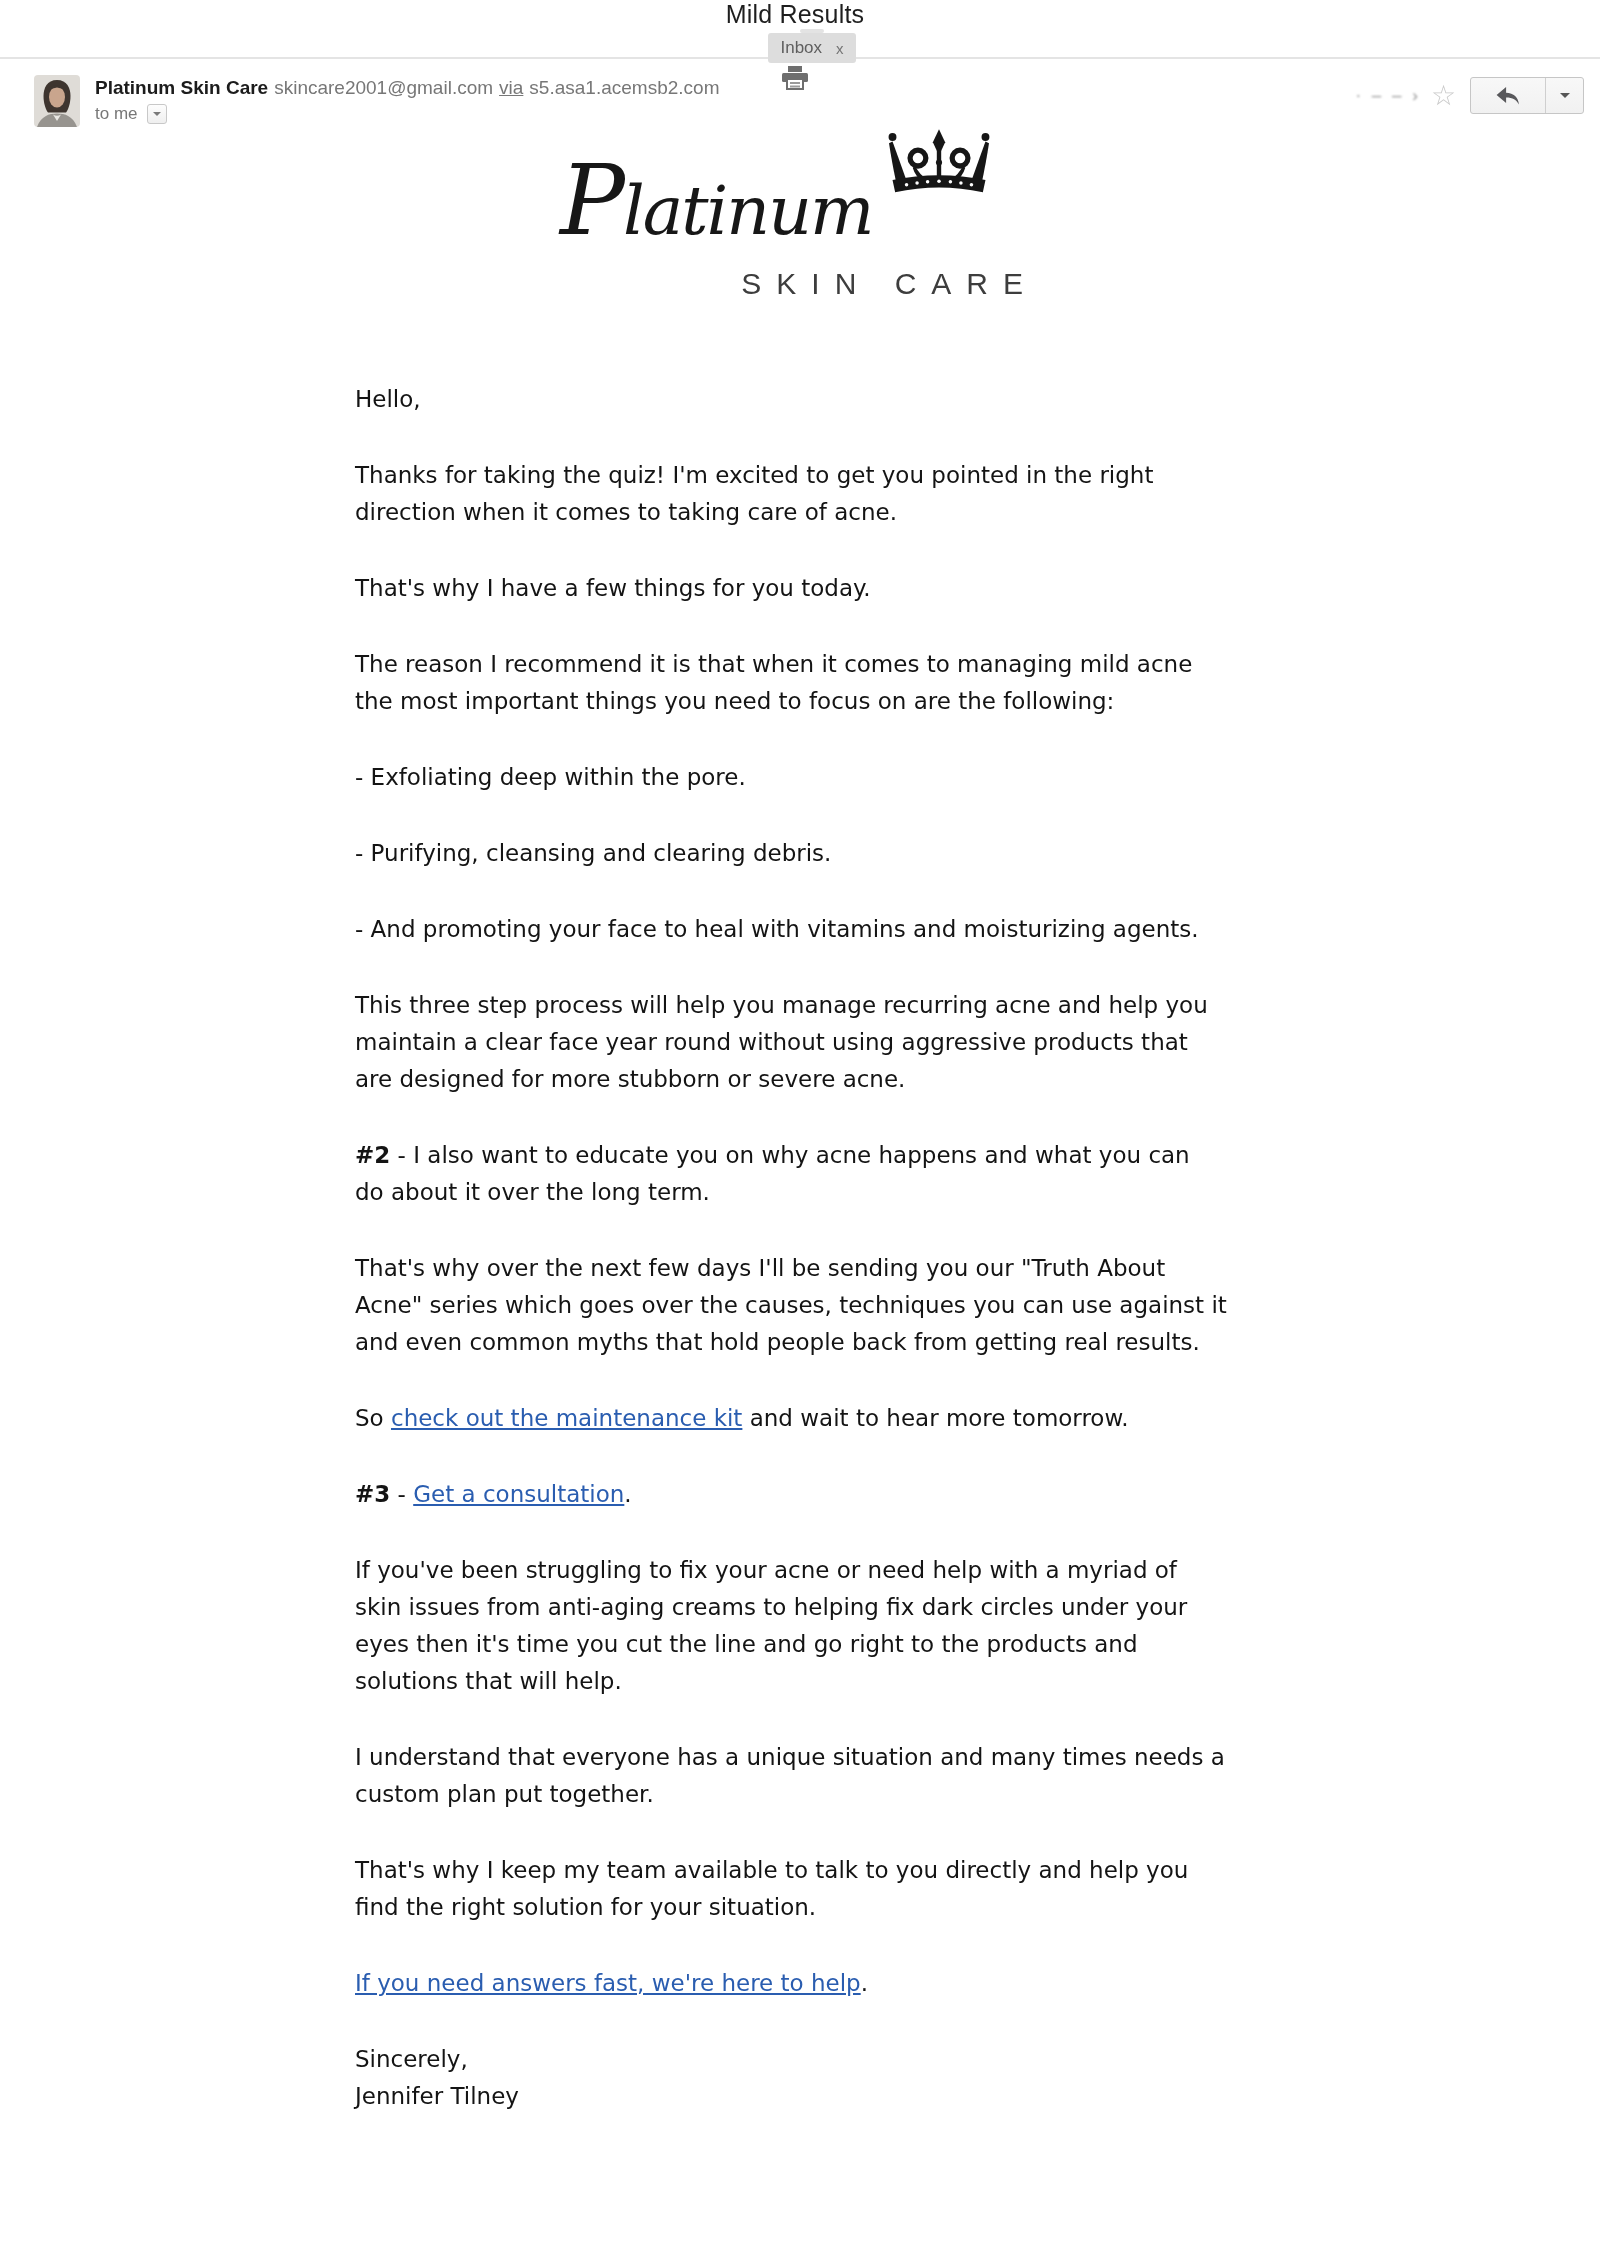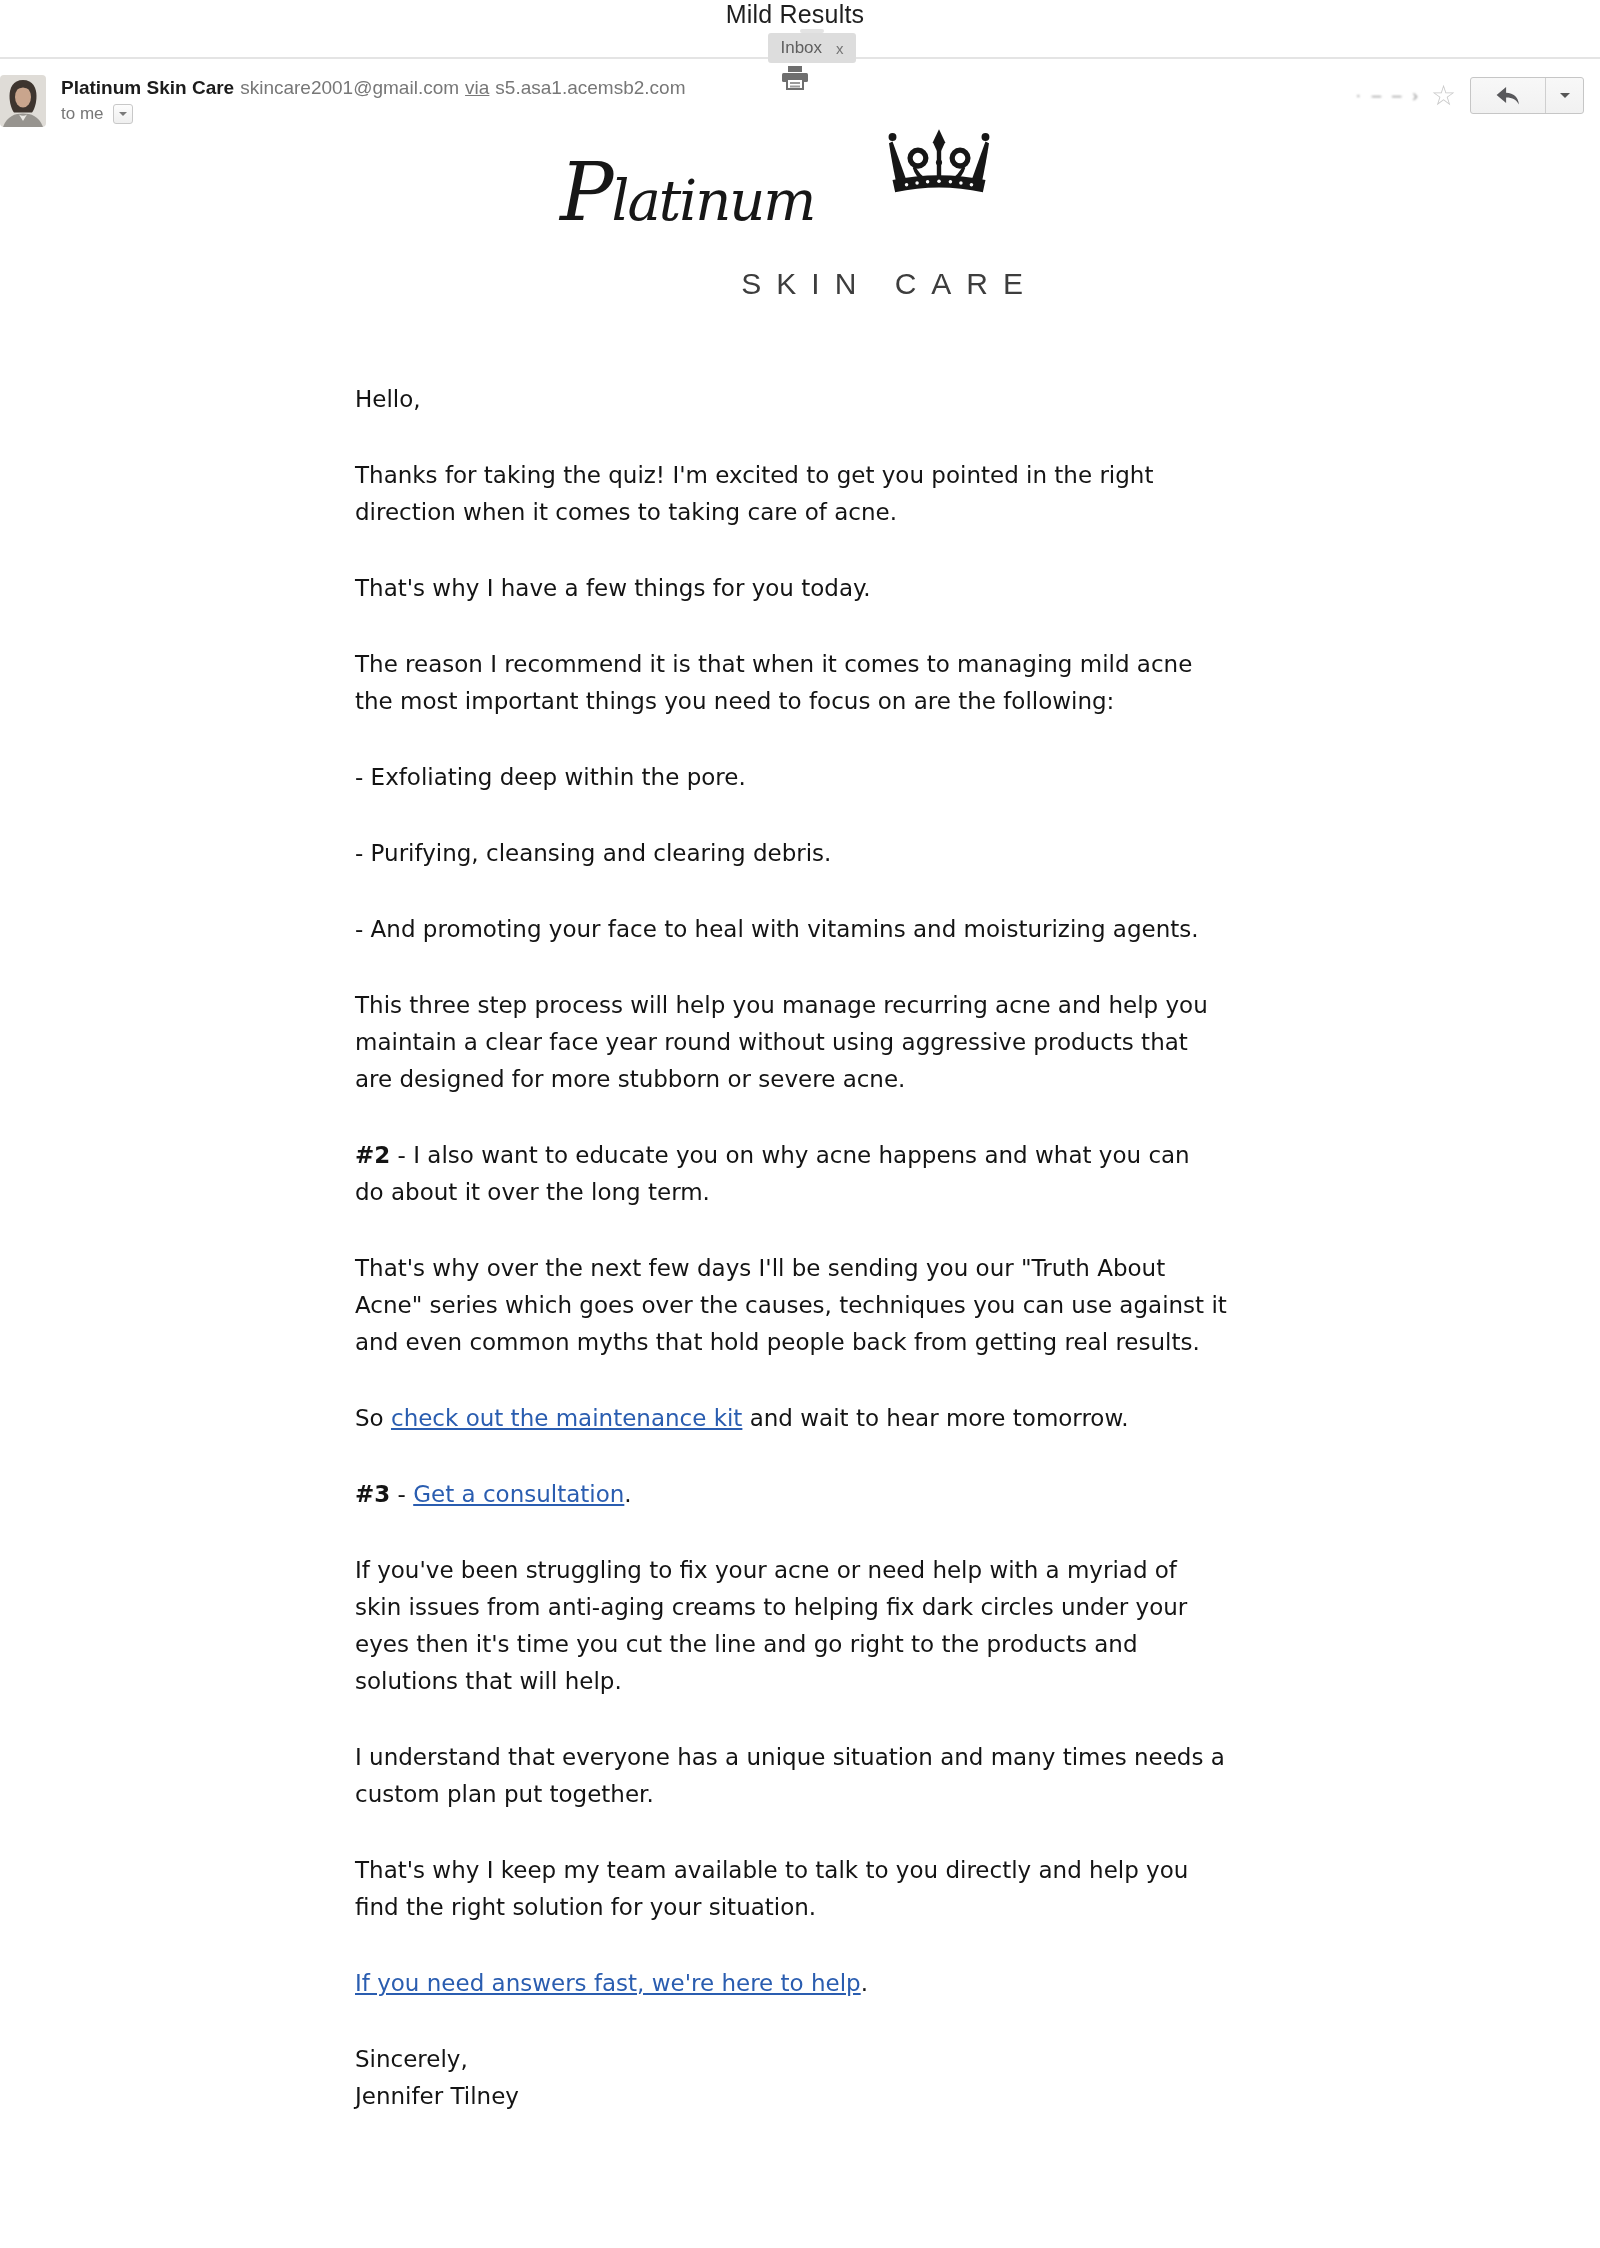--- a/index.html
+++ b/index.html
@@ -12,21 +12,21 @@
   .subject-square{width:20px;height:20px;border:2px solid #e3e3e3;border-radius:5px;margin-left:33px;}
   .inbox-chip{display:inline-flex;align-items:center;gap:14px;margin-left:34px;background:#ddd;
               color:#5f5f5f;font-size:17px;padding:5px 12px;border-radius:3px;cursor:pointer;text-align:center;}
   .inbox-chip .chip-x{color:#757575;font-size:15px;}
   .header-spacer{flex:1;}
   .print-btn{margin-top:2px;cursor:pointer;}
 
   .divider{height:2px;background:#e4e4e4;width:100%;}
 
   
-  .message{display:flex;align-items:flex-start;min-height:70px;padding:16px 16px 0 0;box-sizing:border-box;}
+  .message{display:flex;align-items:flex-start;min-height:70px;padding:16px 16px 0 34px;box-sizing:border-box;}
   .avatar{width:46px;height:52px;border-radius:4px;overflow:hidden;flex:0 0 auto;}
   .sender-info{margin-left:15px;padding-top:1px;}
   .sender-line{font-size:19px;line-height:24px;}
   .sender-name{font-weight:700;color:#1c1c1c;}
   .sender-email{color:#777;margin-left:6px;}
   .sender-via{color:#777;text-decoration:underline;margin-left:6px;}
   .sender-via-domain{color:#777;margin-left:6px;}
   .to-line{display:flex;align-items:center;margin-top:4px;color:#777;font-size:17px;}
   .to-caret-box{width:18px;height:18px;margin-left:9px;border:1px solid #c8c8c8;border-radius:3px;
                 background:linear-gradient(#fdfdfd,#efefef);display:flex;align-items:center;justify-content:center;cursor:pointer;}
@@ -37,21 +37,21 @@
   .reply-group{display:flex;height:35px;border:1px solid #c6c6c6;border-radius:3px;overflow:hidden;
                background:linear-gradient(#f8f8f8,#f1f1f1);}
   .reply-btn{width:74px;border:none;background:transparent;display:flex;align-items:center;justify-content:center;cursor:pointer;padding:0;}
   .reply-sep{width:1px;background:#cfcfcf;}
   .more-btn{width:37px;border:none;background:transparent;display:flex;align-items:center;justify-content:center;cursor:pointer;padding:0;}
   .more-btn .tri{width:0;height:0;border:5px solid transparent;border-top-color:#565656;margin-top:5px;}
 
   
   .logo{position:relative;width:480px;height:190px;margin:0 auto;}
   .logo-script{position:absolute;left:0;top:24px;font-family:"DejaVu Serif",serif;font-style:italic;
-               font-weight:400;font-size:56px;line-height:1;color:#171717;letter-spacing:-2px;}
+               font-weight:400;font-size:68px;line-height:1;color:#171717;letter-spacing:-2px;}
   .logo-script::first-letter{font-size:1.42em;}
   .crown{position:absolute;top:0;right:44px;}
   .logo-sub{position:absolute;right:2px;top:138px;font-family:"Liberation Sans",sans-serif;
             font-size:30px;letter-spacing:15px;color:#3d3d3d;}
 
   
   .body{margin:62px 0 0 355px;width:1010px;font-family:"DejaVu Sans",sans-serif;
         font-size:23px;line-height:37px;color:#141414;}
   .para{white-space:pre-line;margin:0 0 39px 0;}
   .para b{font-weight:700;}

